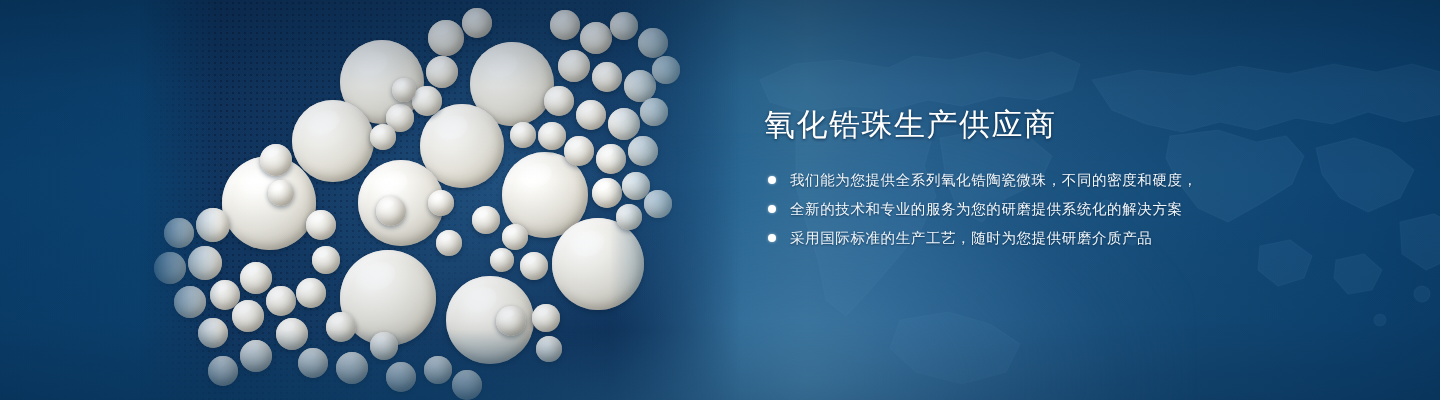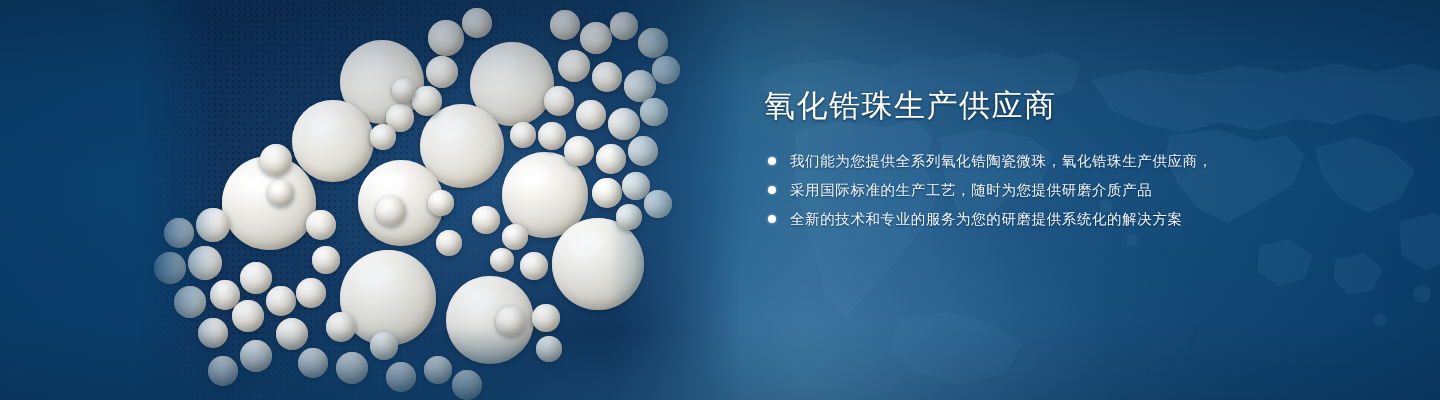--- a/index.html
+++ b/index.html
@@ -116,21 +116,21 @@
     left: 22%; top: 14%;
     width: 36%; height: 27%;
     border-radius: 50%;
     background: radial-gradient(ellipse at center, rgba(255,255,255,0.98) 0%, rgba(255,255,255,0.45) 55%, rgba(255,255,255,0) 100%);
     transform: rotate(-22deg);
   }
 
   
   .content {
     position: absolute;
-    left: 762px; top: 88px;
+    left: 762px; top: 107px;
     width: 560px;
   }
   .title {
     margin: 0 0 28px 2px;
     font-size: 31px;
     font-weight: 400;
     letter-spacing: 1.5px;
     color: #ffffff;
     text-shadow: 0 1px 3px rgba(3,26,52,0.75);
     line-height: 1.1;
@@ -272,26 +272,26 @@
     </div>
   </div>
 
   <div class="bg-topshade"></div>
 
   <div class="content">
     <h1 class="title">氧化锆珠生产供应商</h1>
     <ul class="bullets">
       <li class="bullet">
         <span class="dot"></span>
-        <span class="bullet-line">我们能为您提供全系列氧化锆陶瓷微珠，氧化锆珠生产供应商，</span>
+        <span class="bullet-line">我们能为您提供全系列氧化锆陶瓷微珠，不同的密度和硬度，</span>
+      </li>
+      <li class="bullet">
+        <span class="dot"></span>
+        <span class="bullet-line">全新的技术和专业的服务为您的研磨提供系统化的解决方案</span>
       </li>
       <li class="bullet">
         <span class="dot"></span>
         <span class="bullet-line">采用国际标准的生产工艺，随时为您提供研磨介质产品</span>
       </li>
-      <li class="bullet">
-        <span class="dot"></span>
-        <span class="bullet-line">全新的技术和专业的服务为您的研磨提供系统化的解决方案</span>
-      </li>
     </ul>
   </div>
 
 </div>
 
 </body></html>

